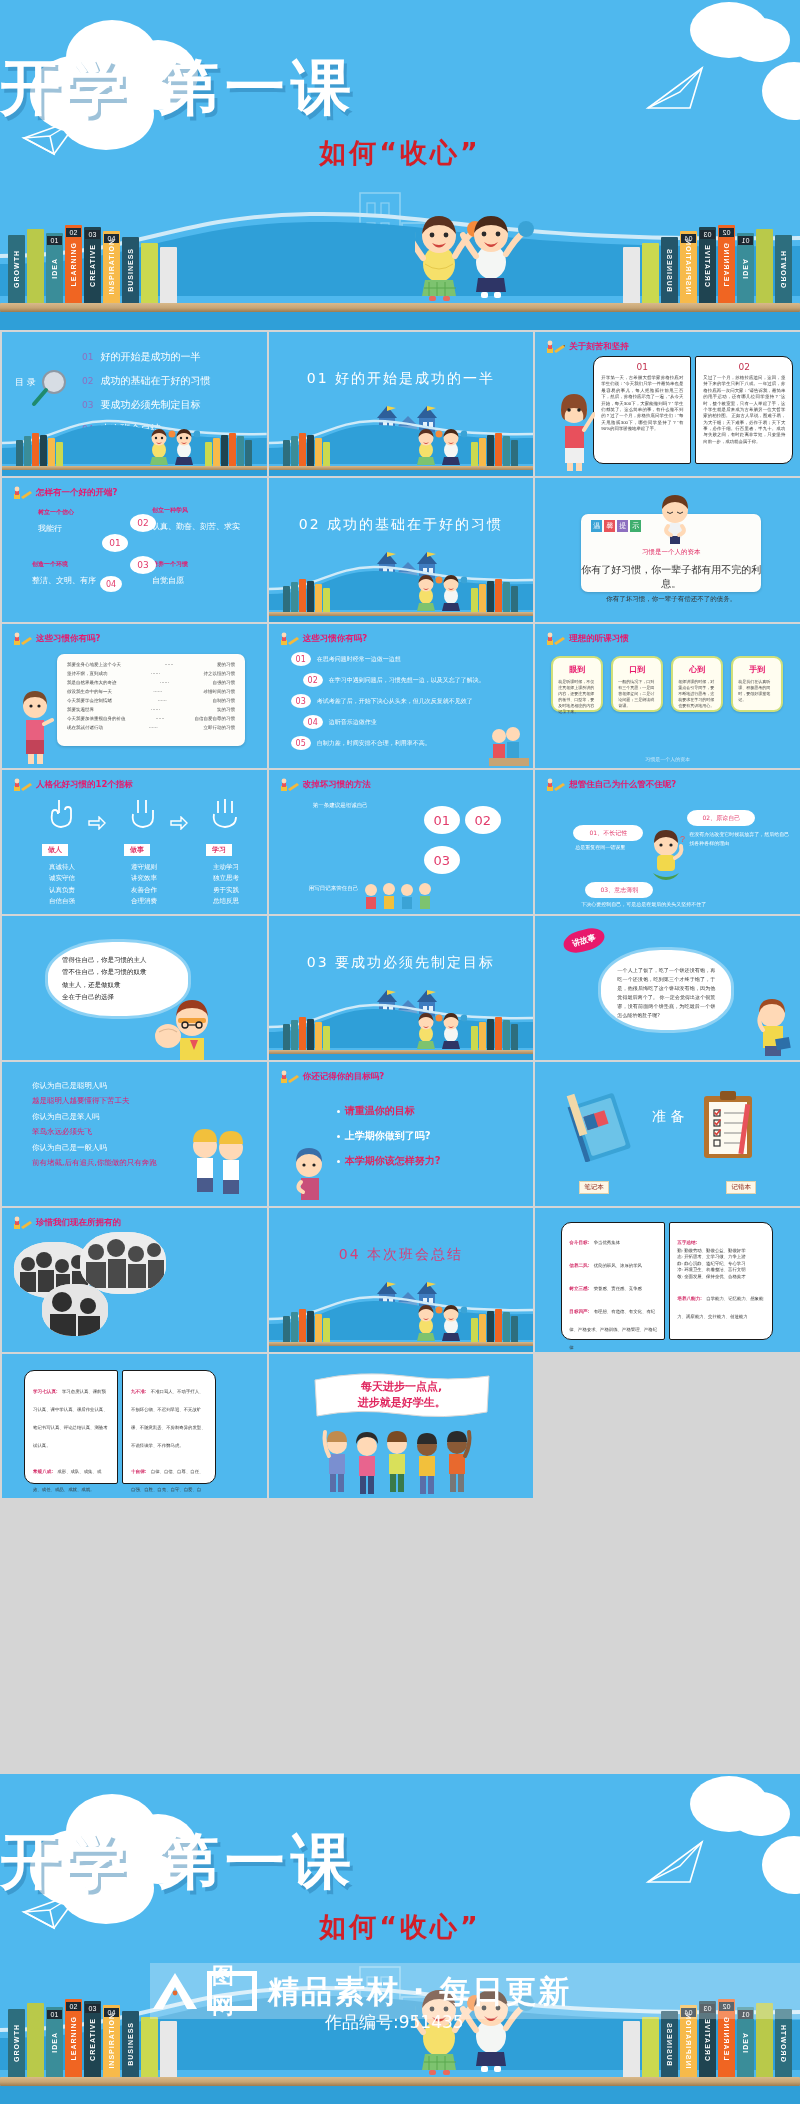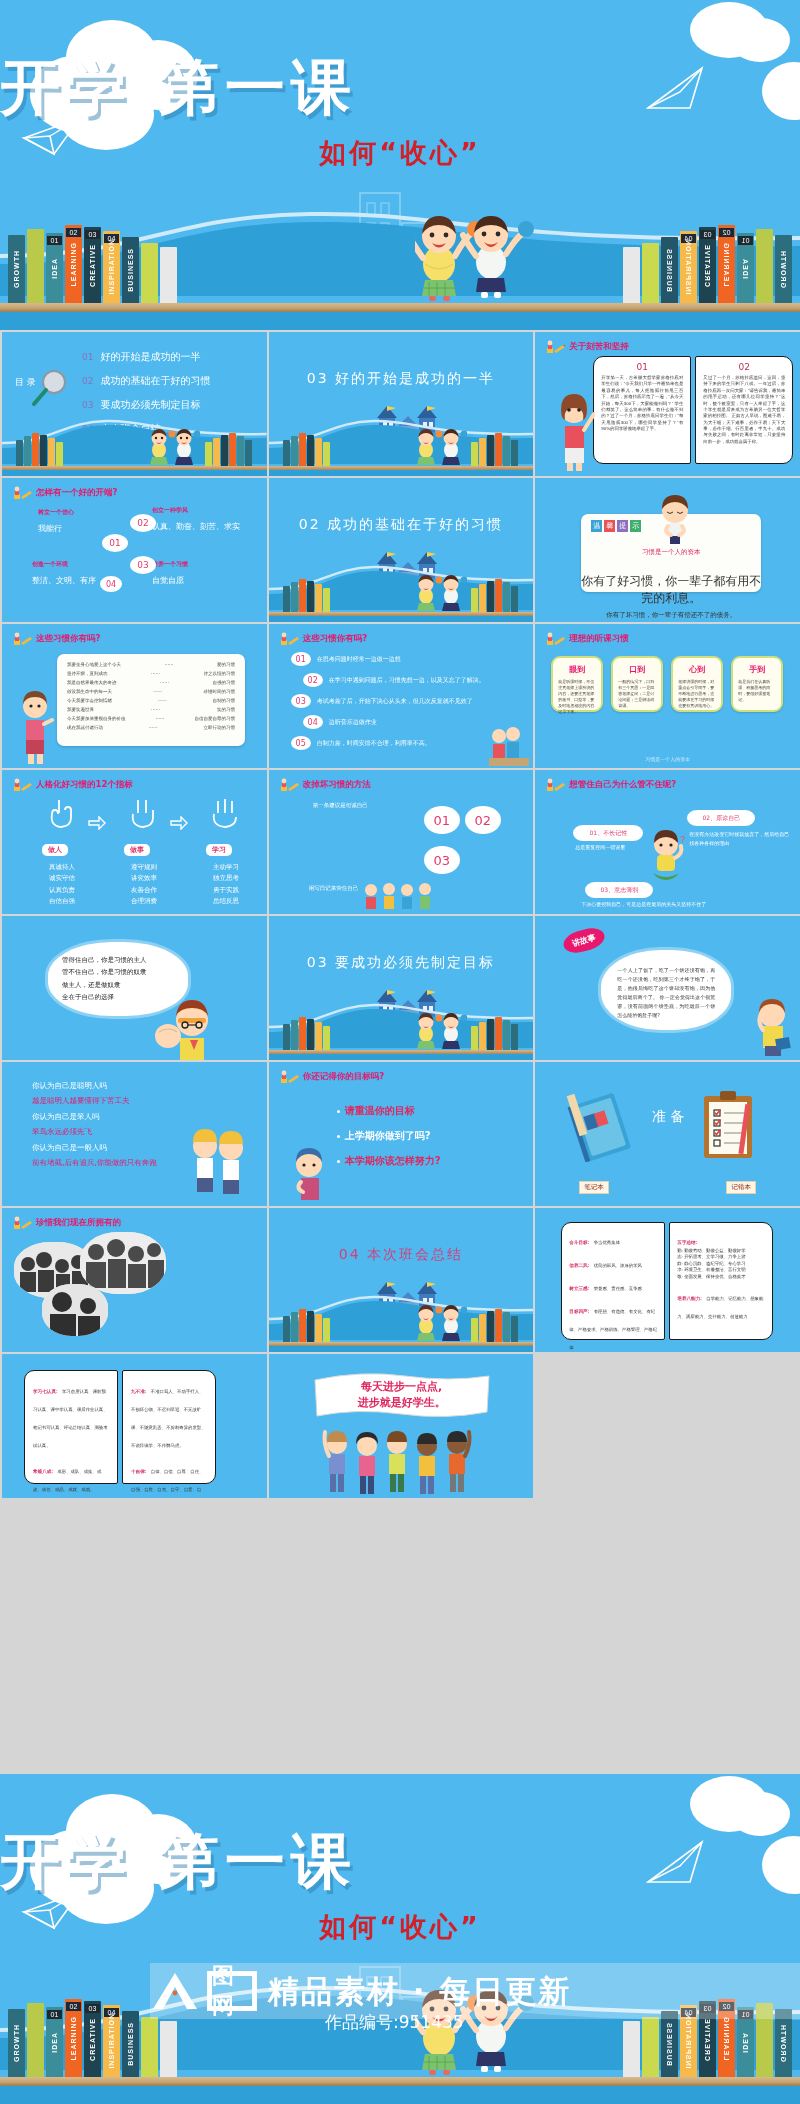--- a/index.html
+++ b/index.html
@@ -135,21 +135,21 @@
   .num-bubble {
     position: absolute; background:#fff; border-radius: 50%;
     display:flex; align-items:center; justify-content:center;
     font-family: "DejaVu Sans", sans-serif; color:#e23b6b;
   }
   .redlabel { font-family:"DejaVu Sans",sans-serif; font-size:6px; color:#e8186c; font-weight:bold; }
   .whitetxt { font-family:"DejaVu Sans",sans-serif; font-size:8px; color:#fff; }
 
   .hand { position:absolute; width:30px; height:34px; }
   .tagpill {
-    position:absolute; background:#fff; border-radius:5px; padding:1px 6px;
+    position:absolute; background:#fff; border-radius:0; padding:1px 6px;
     font-family:"DejaVu Sans",sans-serif; font-size:7px; color:#e23b6b; font-weight:bold;
   }
   .col-list { position:absolute; font-family:"DejaVu Sans",sans-serif; font-size:6.5px; color:#fff; line-height:1.75; text-align:center; }
 
   .thought {
     position:absolute; background:#fff;
     border-radius:46% 46% 44% 46%;
     box-shadow: 0 0 0 3px rgba(255,255,255,.35);
   }
   .thought-line { font-family:"DejaVu Sans",sans-serif; font-size:6.5px; color:#222; line-height:1.9; }
@@ -432,21 +432,21 @@
           <circle cx="43" cy="12" r="1.2" fill="#222"></circle>
         <path d="M37 16q3 4 6 0q-3 2-6 0z" fill="#d0443c"></path>
         <circle cx="53" cy="8" r="3.5" fill="#3aa3d6"></circle>
       </svg>
       <div class="mini-shelf"></div>
       <div class="mini-base"></div>
     </div>
   </div>
 
   <div class="slide">
-    <div class="center-title">03  好的开始是成功的一半</div>
+    <div class="center-title">01  好的开始是成功的一半</div>
     <svg class="castle" viewBox="0 0 70 40">
       <rect x="6" y="14" width="16" height="26" fill="#3f7cbf"></rect>
       <polygon points="14,4 24,16 4,16" fill="#2d5f9a"></polygon>
       <rect x="26" y="22" width="18" height="18" fill="#6da5d8"></rect>
       <polygon points="35,14 45,24 25,24" fill="#4b86c4"></polygon>
       <rect x="46" y="14" width="16" height="26" fill="#3f7cbf"></rect>
       <polygon points="54,4 64,16 44,16" fill="#2d5f9a"></polygon>
       <path d="M14 4 l9 2 -9 3z" fill="#f2d34b"></path>
         <path d="M54 4 l9 2 -9 3z" fill="#f2d34b"></path>
       <g fill="#e7f2fb">
@@ -626,21 +626,21 @@
 
   <div class="slide">
     <div class="whitebox" style="left:46px;top:36px;width:180px;height:78px;">
       <div style="display:flex;gap:2px;margin:6px 0 0 10px;">
         <span style="background:#3aa3d6;color:#fff;font-size:7px;padding:1px 2px;">温</span>
         <span style="background:#e8535a;color:#fff;font-size:7px;padding:1px 2px;">馨</span>
         <span style="background:#8e6fc0;color:#fff;font-size:7px;padding:1px 2px;">提</span>
         <span style="background:#3fae6e;color:#fff;font-size:7px;padding:1px 2px;">示</span>
       </div>
       <div style="text-align:center;font-family:'DejaVu Sans',sans-serif;font-size:6.5px;color:#e0265f;margin-top:16px;">习惯是一个人的资本</div>
-      <div style="text-align:center;font-family:Liberation Mono, monospace;font-size:12px;color:#333;margin-top:16px;">你有了好习惯，你一辈子都有用不完的利息。</div>
+      <div style="text-align:center;font-family:Liberation Mono, monospace;font-size:10px;color:#333;margin-top:6px;">你有了好习惯，你一辈子都有用不完的利息。</div>
       <div style="text-align:center;font-family:'DejaVu Sans',sans-serif;font-size:6.5px;color:#333;margin-top:4px;">你有了坏习惯，你一辈子有偿还不了的债务。</div>
     </div>
     <svg style="position:absolute;left:118px;top:14px;width:44px;height:56px;" viewBox="0 0 44 56">
       <circle cx="22" cy="18" r="13" fill="#ffd9b6"></circle>
       <path d="M9 17q0-14 13-14t13 14q-5-7-13-7T9 17z" fill="#6b3a1e"></path>
       <path d="M14 20q3 3 6 0" stroke="#333" stroke-width="1" fill="none"></path>
       <path d="M24 20q3 3 6 0" stroke="#333" stroke-width="1" fill="none"></path>
       <rect x="15" y="31" width="14" height="16" rx="4" fill="#f0f2f4"></rect>
       <rect x="17" y="44" width="10" height="8" fill="#2e3566"></rect>
       <path d="M15 34 q-5 6 3 9" stroke="#ffd9b6" stroke-width="4" fill="none" stroke-linecap="round"></path>

